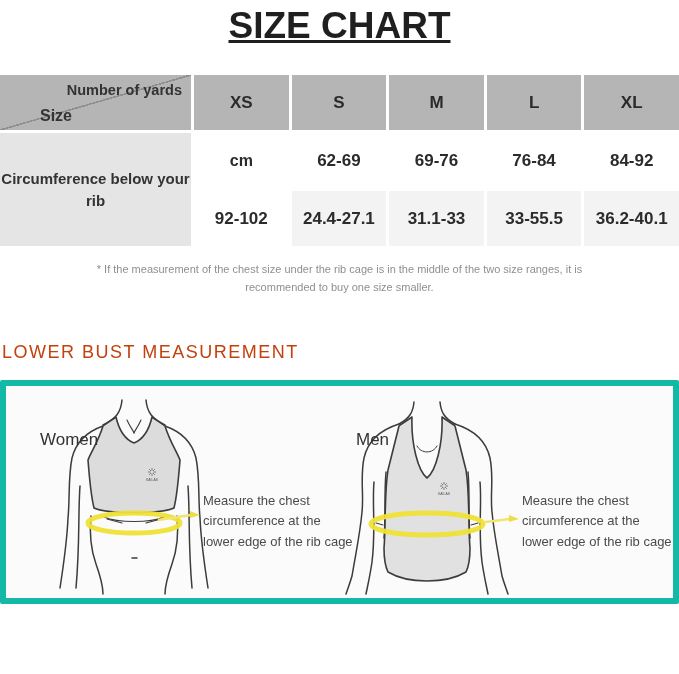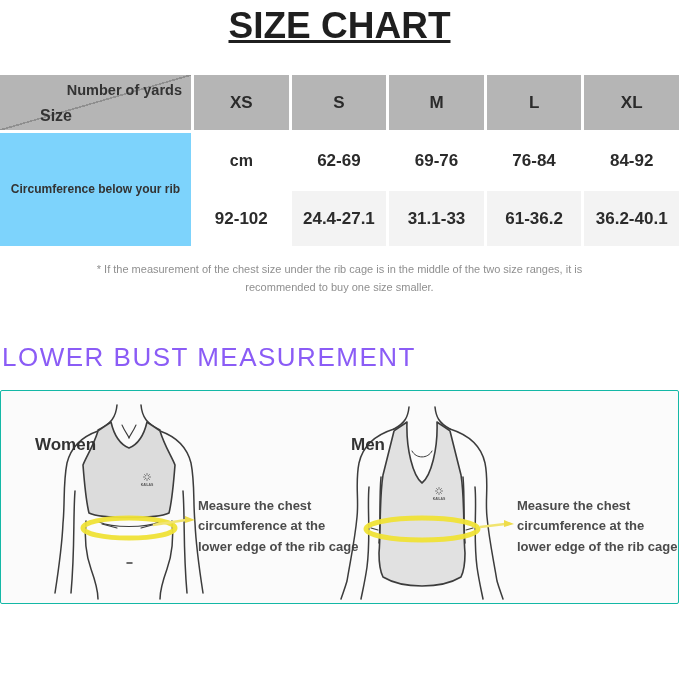--- a/index.html
+++ b/index.html
@@ -29,39 +29,39 @@
     position:relative;background-color:#b5b5b5;
     background-image:linear-gradient(to bottom right,
       rgba(0,0,0,0) calc(50% - 0.8px),
       #8f8f8f calc(50% - 0.8px),
       #8f8f8f calc(50% + 0.8px),
       rgba(0,0,0,0) calc(50% + 0.8px));
   }
   .corner-top{position:absolute;top:7px;right:9px;font-size:14.5px;color:#333;}
   .corner-bottom{position:absolute;bottom:5px;left:40px;font-size:16px;color:#333;}
   .rowlabel-cell{
-    grid-row:2 / span 2;background:#7dd3fc;
-    font-size:12px;color:#333;text-align:center;line-height:1.45;
+    grid-row:2 / span 2;background:#e5e5e5;
+    font-size:15px;color:#333;text-align:center;line-height:1.45;
   }
   .unit-cell{font-size:16px;}
   .value-cell{font-size:17px;}
   .row-cm{background:#ffffff;}
   .row-inch{background:#f3f3f3;}
   
   .table-note{
     margin:15px auto 0 auto;max-width:548px;
     text-align:center;font-size:11px;line-height:1.62;color:#8f8f8f;
   }
   
   .section-heading{
-    margin:45px 0 0 2px;font-size:26px;font-weight:400;letter-spacing:1.5px;color:#8b5cf6;
+    margin:45px 0 0 2px;font-size:18px;font-weight:400;letter-spacing:1.5px;color:#c2410c;
   }
   .measure-box{
     margin-top:17px;position:relative;height:212px;
-    border:1px solid #14b8a6;border-radius:2px;background:#fbfbfb;font-weight:bold;
+    border:6px solid #14b8a6;border-radius:2px;background:#fbfbfb;
   }
   .figure-panel{position:absolute;top:0;height:100%;}
   .panel-women{left:0;width:325px;}
   .panel-men{left:316px;width:352px;}
   .figure-label{position:absolute;left:34px;top:44px;font-size:17px;color:#333;}
   .figure-svg{position:absolute;left:0;top:0;}
   .measure-note{
     position:absolute;left:197px;top:105px;
     font-size:13px;line-height:1.6;color:#4b4b4b;white-space:nowrap;
   }
@@ -90,21 +90,21 @@
 
     <div class="cell unit-cell row-cm">cm</div>
     <div class="cell value-cell row-cm">62-69</div>
     <div class="cell value-cell row-cm">69-76</div>
     <div class="cell value-cell row-cm">76-84</div>
     <div class="cell value-cell row-cm">84-92</div>
     <div class="cell value-cell row-cm">92-102</div>
 
     <div class="cell value-cell row-inch">24.4-27.1</div>
     <div class="cell value-cell row-inch">31.1-33</div>
-    <div class="cell value-cell row-inch">61-36.2</div>
+    <div class="cell value-cell row-inch">33-55.5</div>
     <div class="cell value-cell row-inch">36.2-40.1</div>
   </div>
 
   <div class="table-note">* If the measurement of the chest size under the rib cage is in the middle of the two size ranges, it is recommended to buy one size smaller.</div>
 
   <h2 class="section-heading">LOWER BUST MEASUREMENT</h2>
 
   <div class="measure-box">
 
     <div class="figure-panel panel-women">

